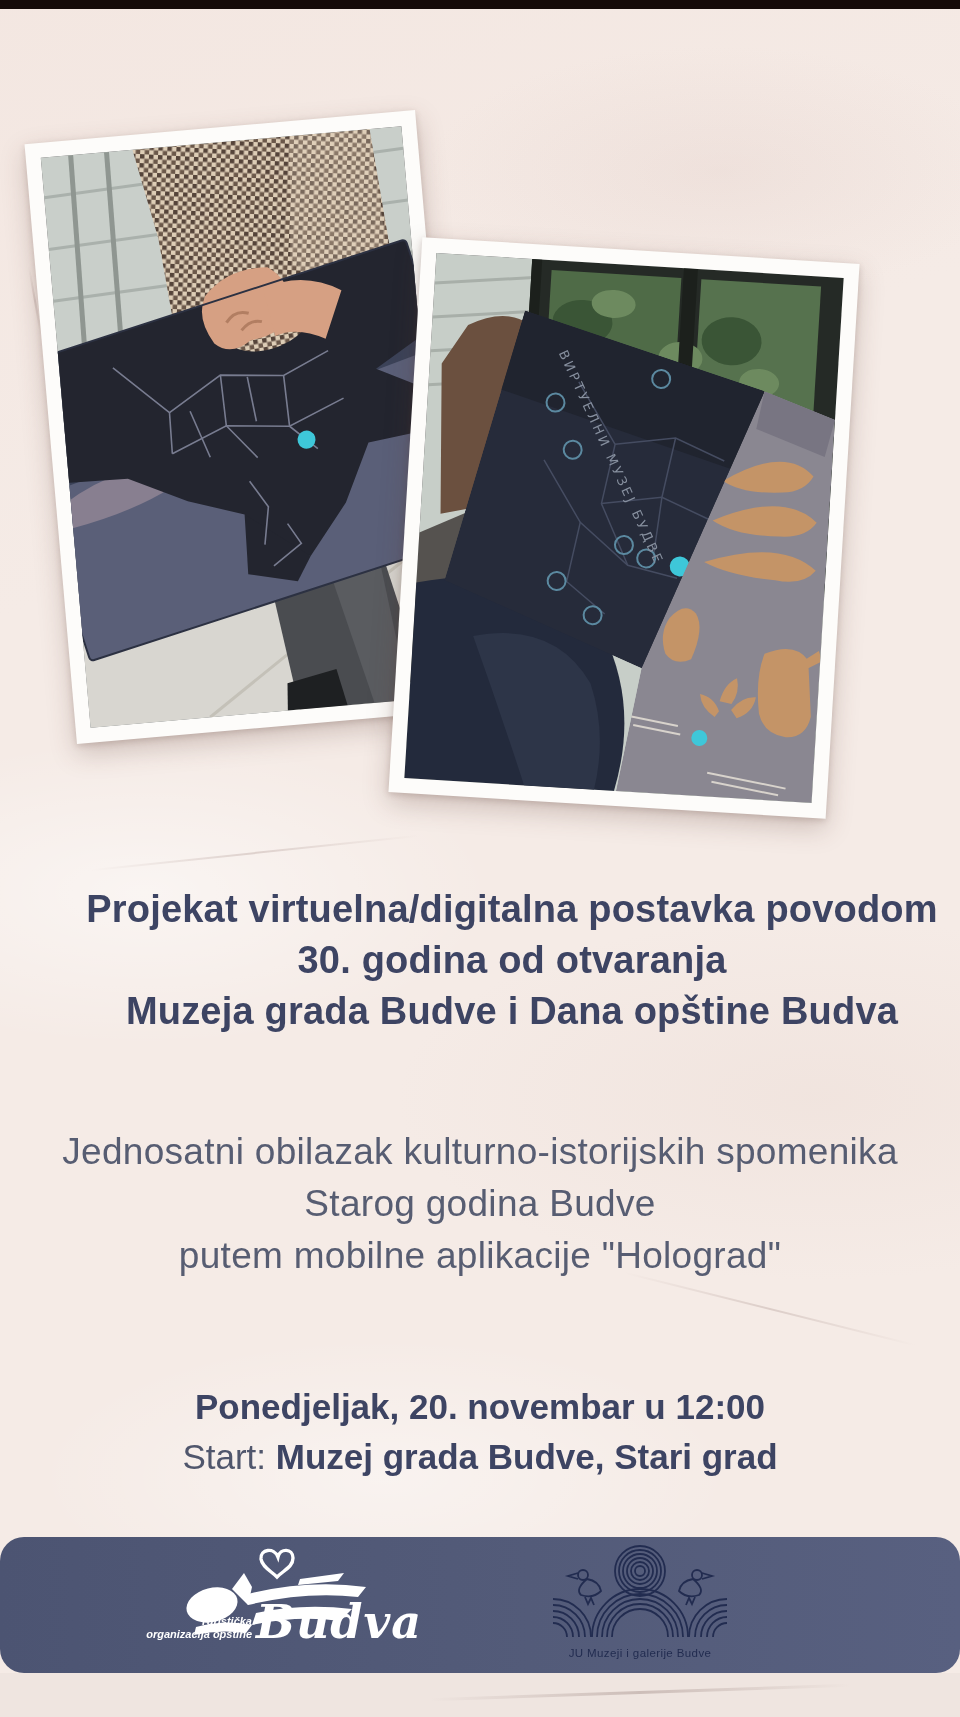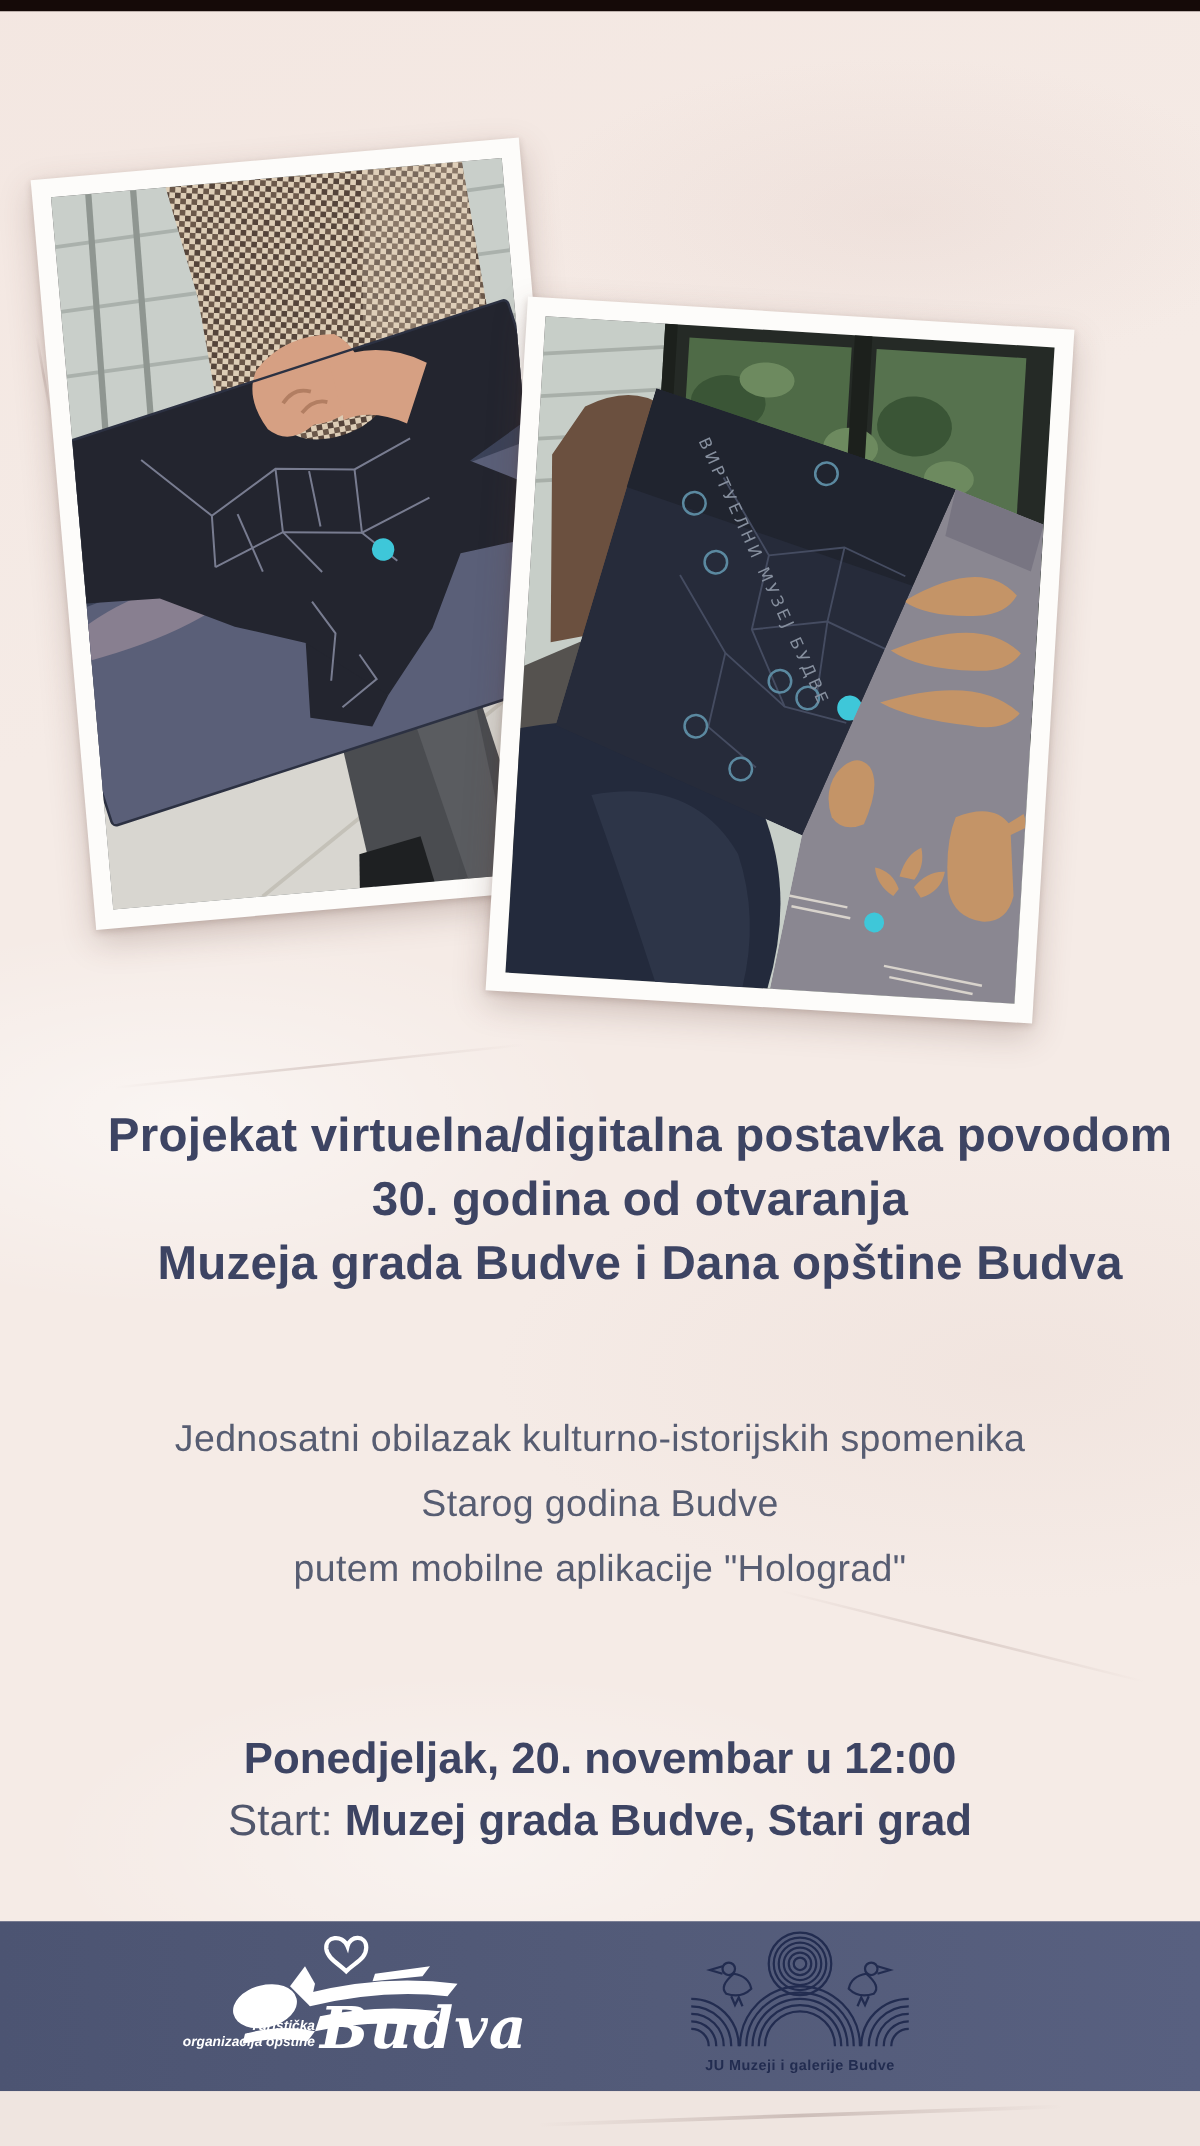--- a/index.html
+++ b/index.html
@@ -40,49 +40,50 @@
 
   
   .headline{
     position:absolute;top:884px;left:0;width:960px;text-align:center;
     font-weight:bold;font-size:38px;line-height:51px;color:#3d4463;
     letter-spacing:.2px;
     padding-left:32px;
   }
   .description{
     position:absolute;top:1126px;left:0;width:960px;text-align:center;
-    font-weight:normal;font-size:30px;line-height:52px;color:#575d72;
+    font-weight:normal;font-size:37px;line-height:52px;color:#575d72;
     letter-spacing:.3px;
   }
   .schedule{
     position:absolute;top:1382px;left:0;width:960px;text-align:center;
     font-size:35px;line-height:50px;color:#3d4463;
   }
   .schedule .bold{font-weight:bold;}
   .schedule .light{font-weight:normal;color:#50566c;}
 
   
   .footer-band{
     position:absolute;top:1537px;left:0;width:960px;height:136px;
     background:linear-gradient(90deg,#4c5472 0%,#535b79 55%,#586080 100%);
+    border-radius:24px;
   }
   .tourism-logo{position:absolute;left:160px;top:6px;width:250px;height:124px;color:#ffffff;}
   .tourism-logo .small-lines{
     position:absolute;right:158px;top:72px;text-align:right;
     font-size:11px;line-height:13px;font-style:italic;font-weight:bold;color:#fff;white-space:nowrap;
   }
   .tourism-logo .budva-script{
     position:absolute;left:96px;top:52px;
     font-family:"DejaVu Serif", serif;font-style:italic;font-weight:bold;
     font-size:46px;color:#fff;letter-spacing:1px;
   }
   .museum-logo{position:absolute;left:535px;top:4px;width:210px;height:128px;}
   .museum-logo .caption{
     position:absolute;left:0;top:106px;width:210px;text-align:center;
-    font-size:11.5px;color:#222c50;letter-spacing:.4px;font-weight:bold;
+    font-size:11.5px;color:#222c50;letter-spacing:.4px;
   }
   .after-band{position:absolute;top:1673px;left:0;width:960px;height:44px;background:#efe5e0;}
   .after-band .shade{position:absolute;top:18px;left:430px;width:420px;height:3px;background:linear-gradient(90deg,rgba(170,150,145,0),rgba(170,150,145,.5),rgba(170,150,145,0));transform:rotate(-2deg);}
 </style>
 </head>
 <body>
 
 <div class="poster">
   <div class="texture"></div>
   <div class="crease c1"></div>

